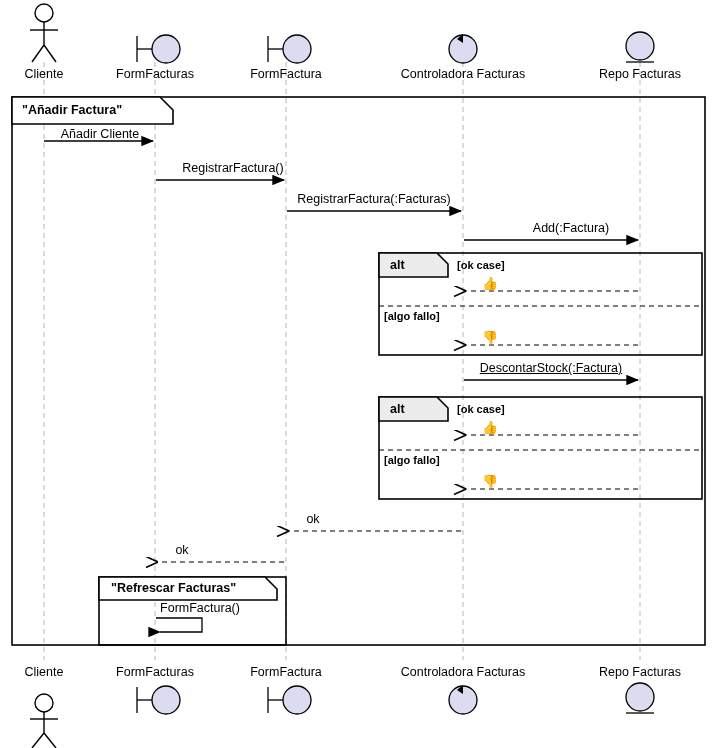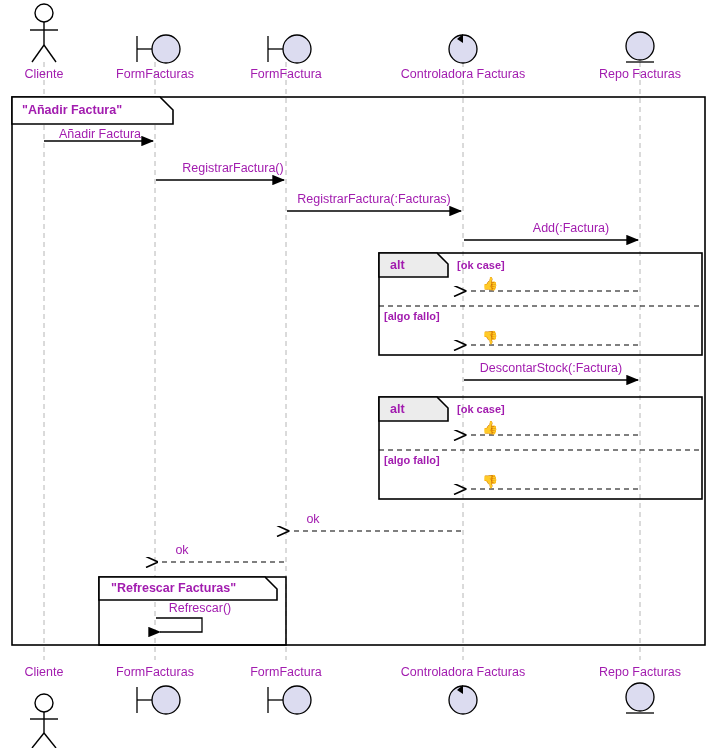--- a/index.html
+++ b/index.html
@@ -1,18 +1,18 @@
 <!DOCTYPE html>
 <html><head>
 <meta charset="utf-8">
 <style>
   html,body{margin:0;padding:0;background:#ffffff;}
   body{width:717px;height:748px;font-family:"Liberation Sans",sans-serif;position:relative;overflow:hidden;}
   #canvas{position:absolute;left:0;top:0;width:717px;height:748px;}
-  .lbl{position:absolute;font-size:12.5px;color:#a21caf;white-space:nowrap;}
+  .lbl{position:absolute;font-size:12.5px;color:#000000;white-space:nowrap;}
   .lbl.b{font-weight:bold;}
   .lbl.c{transform:translateX(-50%);}
   .hand{position:absolute;font-size:13px;color:#000;}
 </style>
 </head>
 <body>
 
 <svg id="canvas" viewBox="0 0 717 748">
 
   <g stroke="#b6b6b6" stroke-width="1" stroke-dasharray="5,4">
@@ -149,25 +149,25 @@
 <div class="lbl b" style="left:22px;top:103px;">"Añadir Factura"</div>
 <div class="lbl b" style="left:390px;top:258px;">alt</div>
 <div class="lbl b" style="left:390px;top:402px;">alt</div>
 <div class="lbl b" style="left:111px;top:581px;">"Refrescar Facturas"</div>
 
 <div class="lbl b" style="left:457px;top:259px;font-size:11px;">[ok case]</div>
 <div class="lbl b" style="left:384px;top:310px;font-size:11px;">[algo fallo]</div>
 <div class="lbl b" style="left:457px;top:403px;font-size:11px;">[ok case]</div>
 <div class="lbl b" style="left:384px;top:454px;font-size:11px;">[algo fallo]</div>
 
-<div class="lbl c" style="left:100px;top:127px;">Añadir Factura</div>
+<div class="lbl c" style="left:100px;top:127px;">Añadir Cliente</div>
 <div class="lbl c" style="left:233px;top:161px;">RegistrarFactura()</div>
 <div class="lbl c" style="left:374px;top:192px;">RegistrarFactura(:Facturas)</div>
 <div class="lbl c" style="left:551px;top:221px;margin-left:20px;">Add(:Factura)</div>
-<div class="lbl c" style="left:551px;top:361px;">DescontarStock(:Factura)</div>
+<div class="lbl c" style="left:551px;top:361px;text-decoration:underline;">DescontarStock(:Factura)</div>
 <div class="lbl c" style="left:313px;top:512px;">ok</div>
 <div class="lbl c" style="left:182px;top:543px;">ok</div>
-<div class="lbl c" style="left:200px;top:601px;">Refrescar()</div>
+<div class="lbl c" style="left:200px;top:601px;">FormFactura()</div>
 
 <div class="hand" style="left:482px;top:276px;">👍</div>
 <div class="hand" style="left:482px;top:330px;">👎</div>
 <div class="hand" style="left:482px;top:420px;">👍</div>
 <div class="hand" style="left:482px;top:474px;">👎</div>
 
 </body></html>

